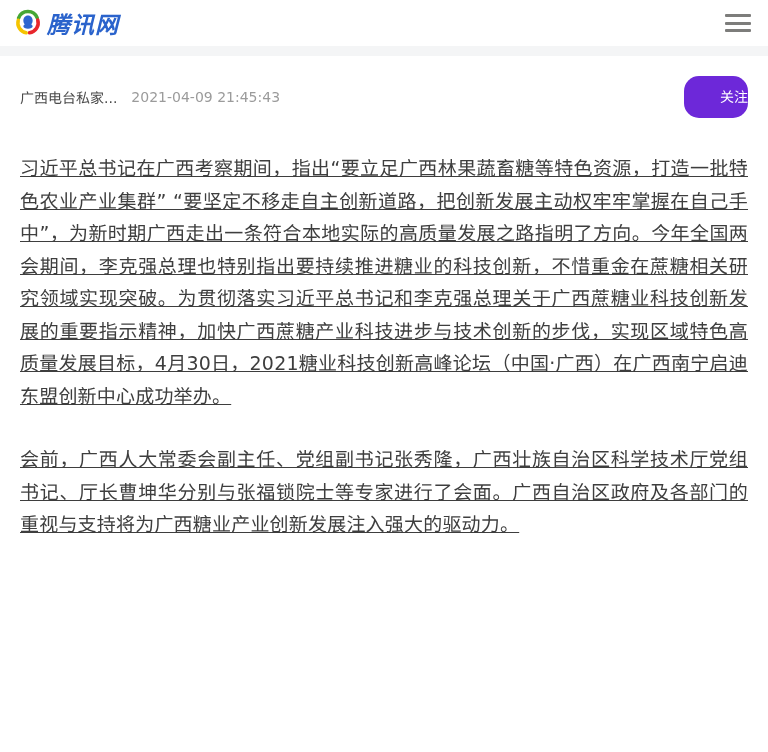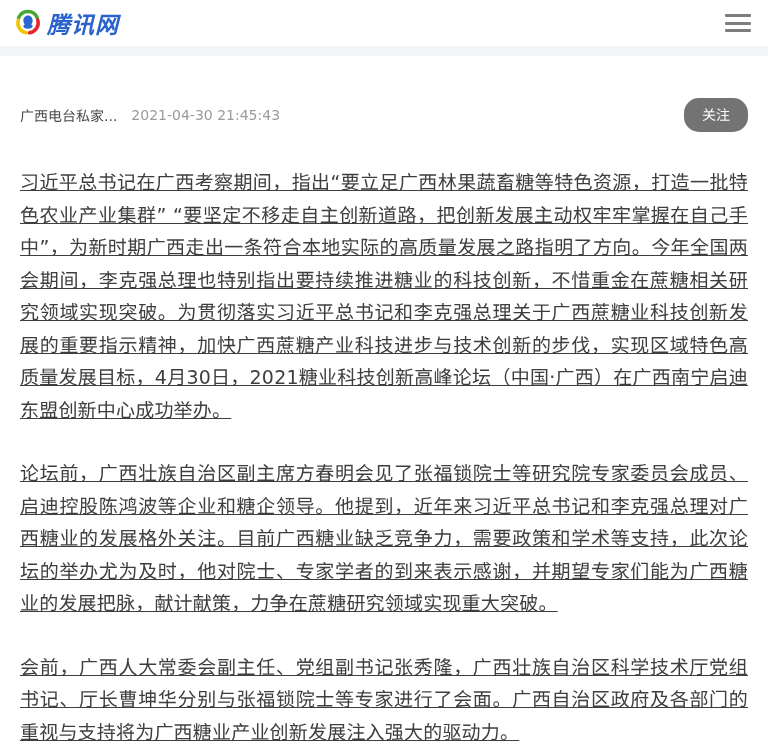--- a/index.html
+++ b/index.html
@@ -62,42 +62,41 @@
   .article-title {
     font-size: 25px;
     line-height: 39px;
     font-weight: bold;
     color: #222426;
     letter-spacing: 0.5px;
   }
   .meta-row {
     display: flex;
     align-items: center;
-    margin-top: 22px;
   }
   .author-name {
     font-size: 14px;
     color: #4a4a4a;
     cursor: pointer;
   }
   .publish-time {
     font-size: 14px;
     color: #9b9b9b;
     margin-left: 14px;
   }
   .follow-btn {
     margin-left: auto;
     border: none;
     color: #ffffff;
-    background: #737373;
+    background: #6d28d9;
     font-size: 14px;
     width: 64px;
-    height: 34px;
+    height: 42px;
     line-height: 30px;
-    text-align: center;
+    text-align: right;
     border-radius: 15px;
     cursor: pointer;
     font-family: inherit;
   }
   .article-body { margin-top: 34px; }
   .article-body p {
     font-size: 19px;
     line-height: 32.5px;
     color: #3e3e3e;
     text-align: justify;
@@ -128,22 +127,21 @@
     <span></span>
       <span></span>
       <span></span>
   </button>
 </header>
 
 <main class="article">
 
   <div class="meta-row">
     <span class="author-name">广西电台私家...</span>
-    <span class="publish-time">2021-04-30 21:45:43</span>
+    <span class="publish-time">2021-04-09 21:45:43</span>
     <button class="follow-btn">关注</button>
   </div>
 
   <div class="article-body">
     <p>习近平总书记在广西考察期间，指出“要立足广西林果蔬畜糖等特色资源，打造一批特色农业产业集群” “要坚定不移走自主创新道路，把创新发展主动权牢牢掌握在自己手中”，为新时期广西走出一条符合本地实际的高质量发展之路指明了方向。今年全国两会期间，李克强总理也特别指出要持续推进糖业的科技创新，不惜重金在蔗糖相关研究领域实现突破。为贯彻落实习近平总书记和李克强总理关于广西蔗糖业科技创新发展的重要指示精神，加快广西蔗糖产业科技进步与技术创新的步伐，实现区域特色高质量发展目标，4月30日，2021糖业科技创新高峰论坛（中国·广西）在广西南宁启迪东盟创新中心成功举办。</p>
-    <p>论坛前，广西壮族自治区副主席方春明会见了张福锁院士等研究院专家委员会成员、启迪控股陈鸿波等企业和糖企领导。他提到，近年来习近平总书记和李克强总理对广西糖业的发展格外关注。目前广西糖业缺乏竞争力，需要政策和学术等支持，此次论坛的举办尤为及时，他对院士、专家学者的到来表示感谢，并期望专家们能为广西糖业的发展把脉，献计献策，力争在蔗糖研究领域实现重大突破。</p>
     <p>会前，广西人大常委会副主任、党组副书记张秀隆，广西壮族自治区科学技术厅党组书记、厅长曹坤华分别与张福锁院士等专家进行了会面。广西自治区政府及各部门的重视与支持将为广西糖业产业创新发展注入强大的驱动力。</p>
   </div>
 </main>
 
 </body></html>

